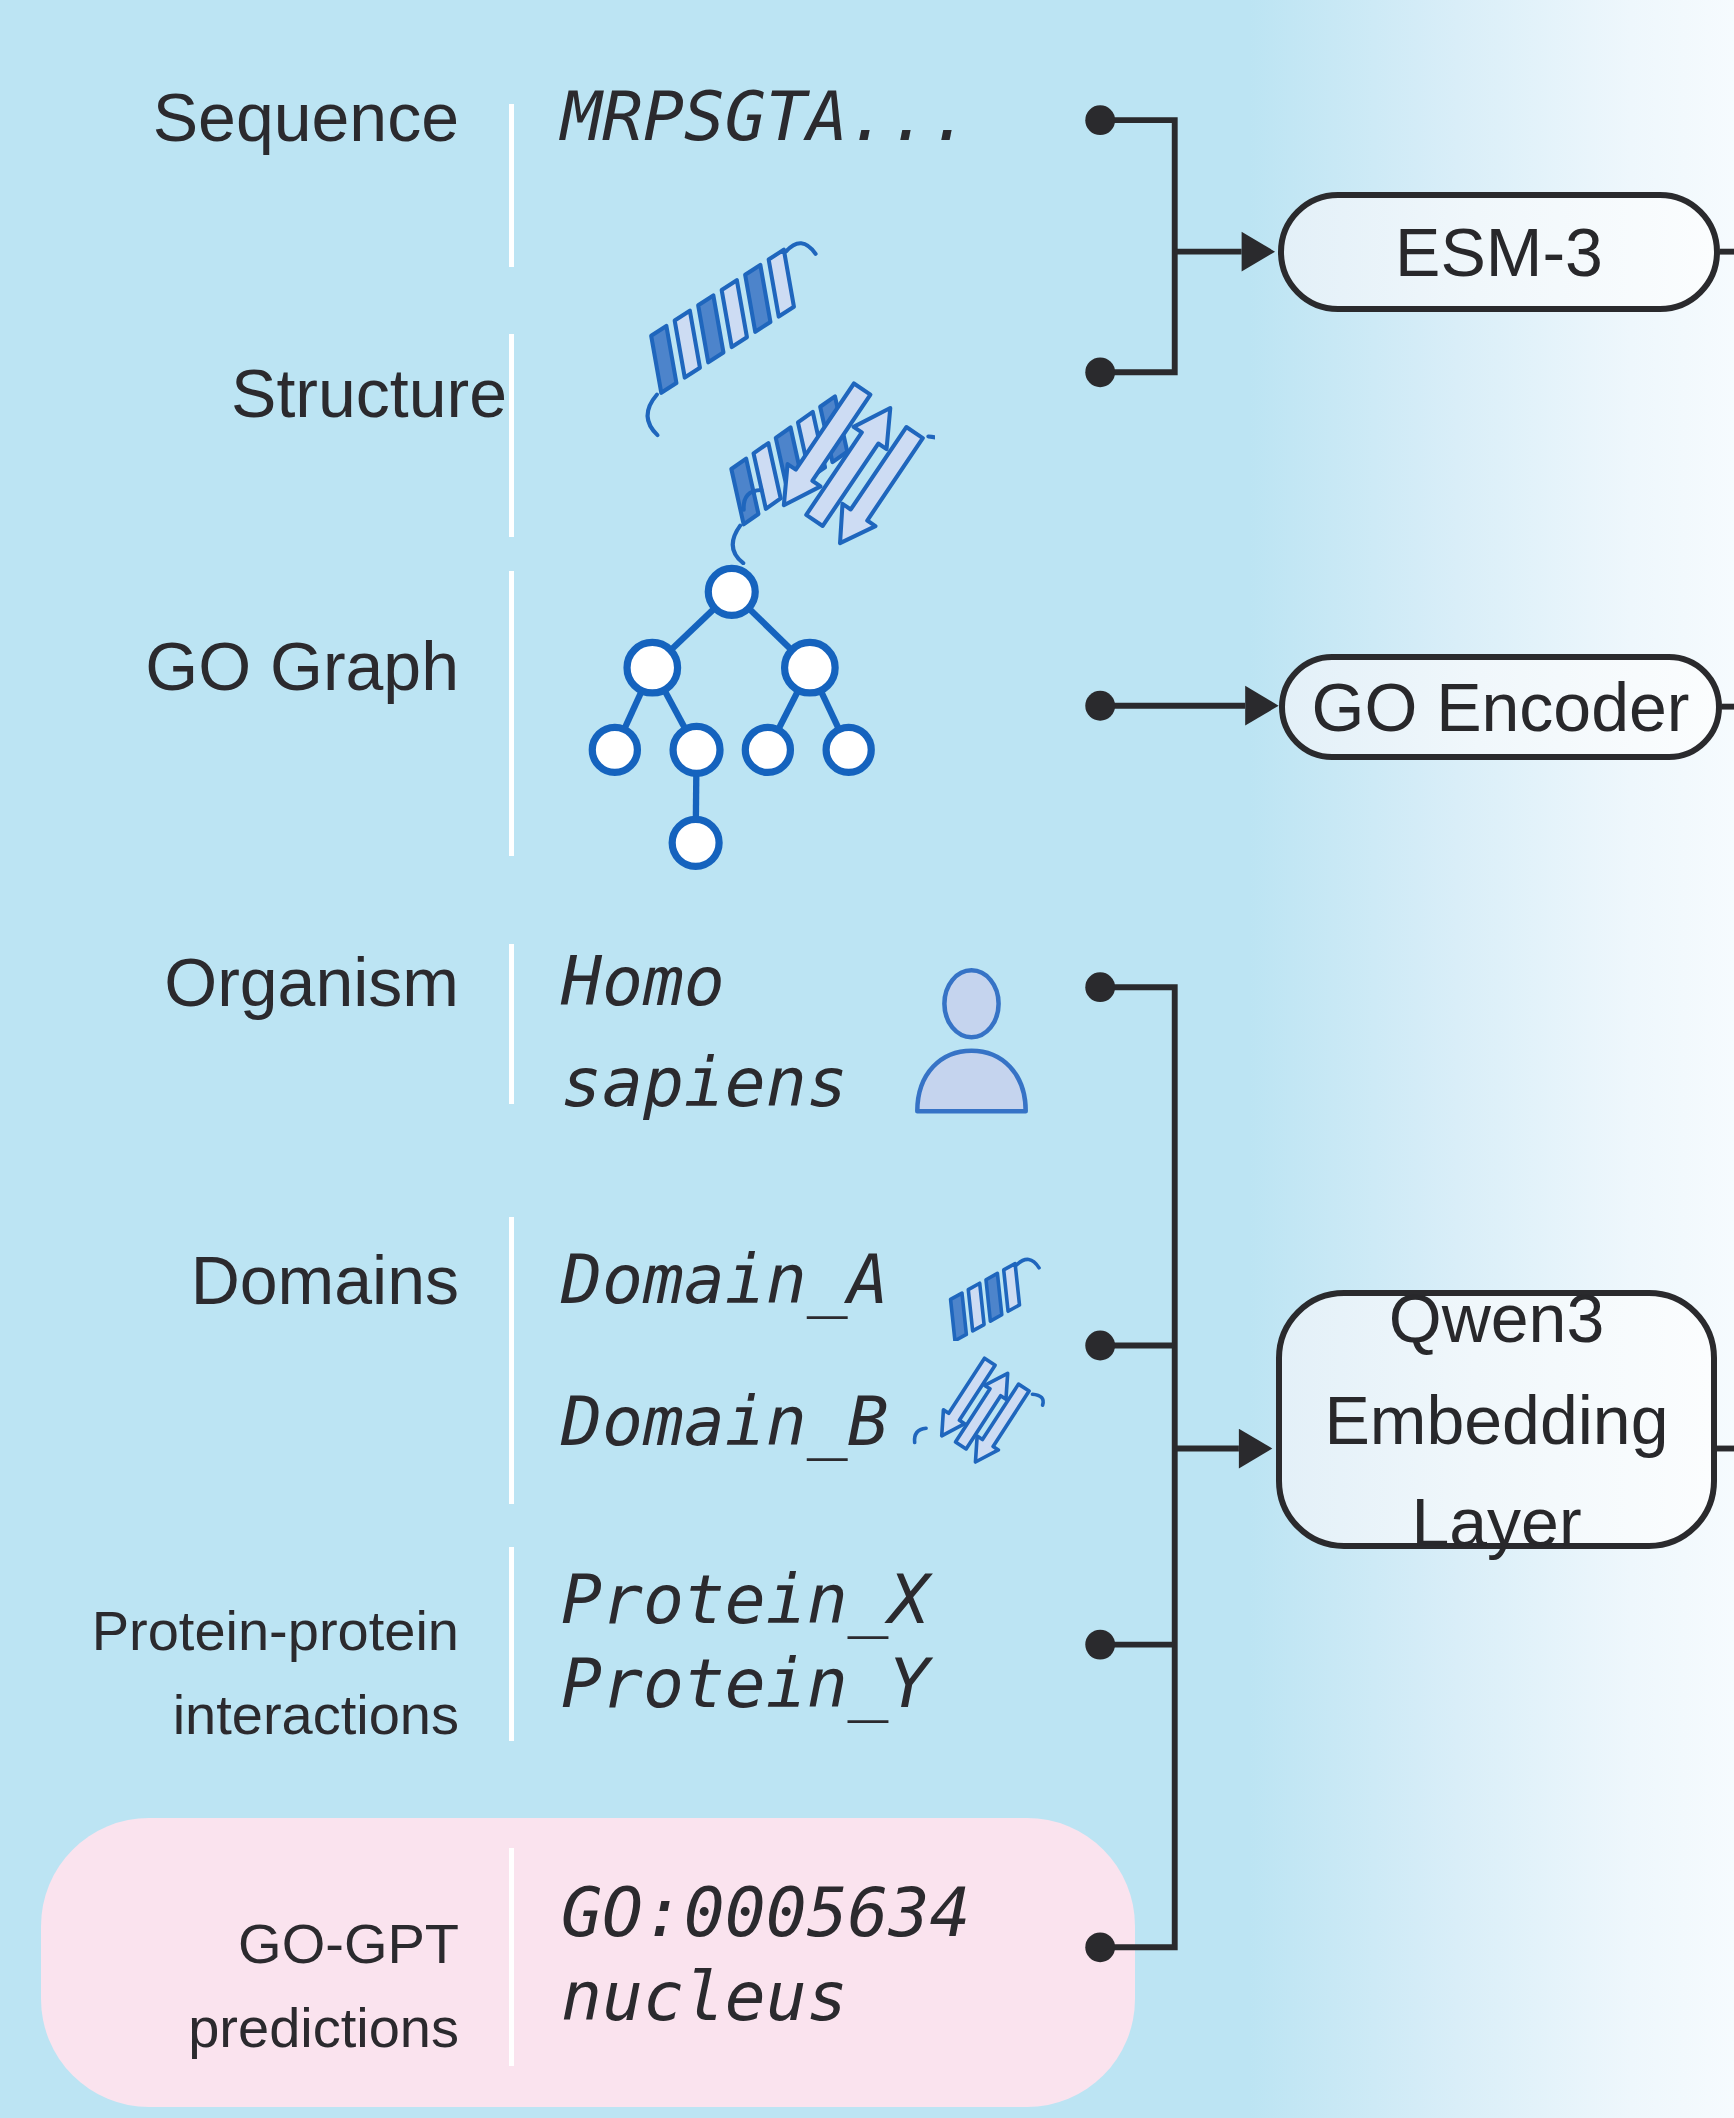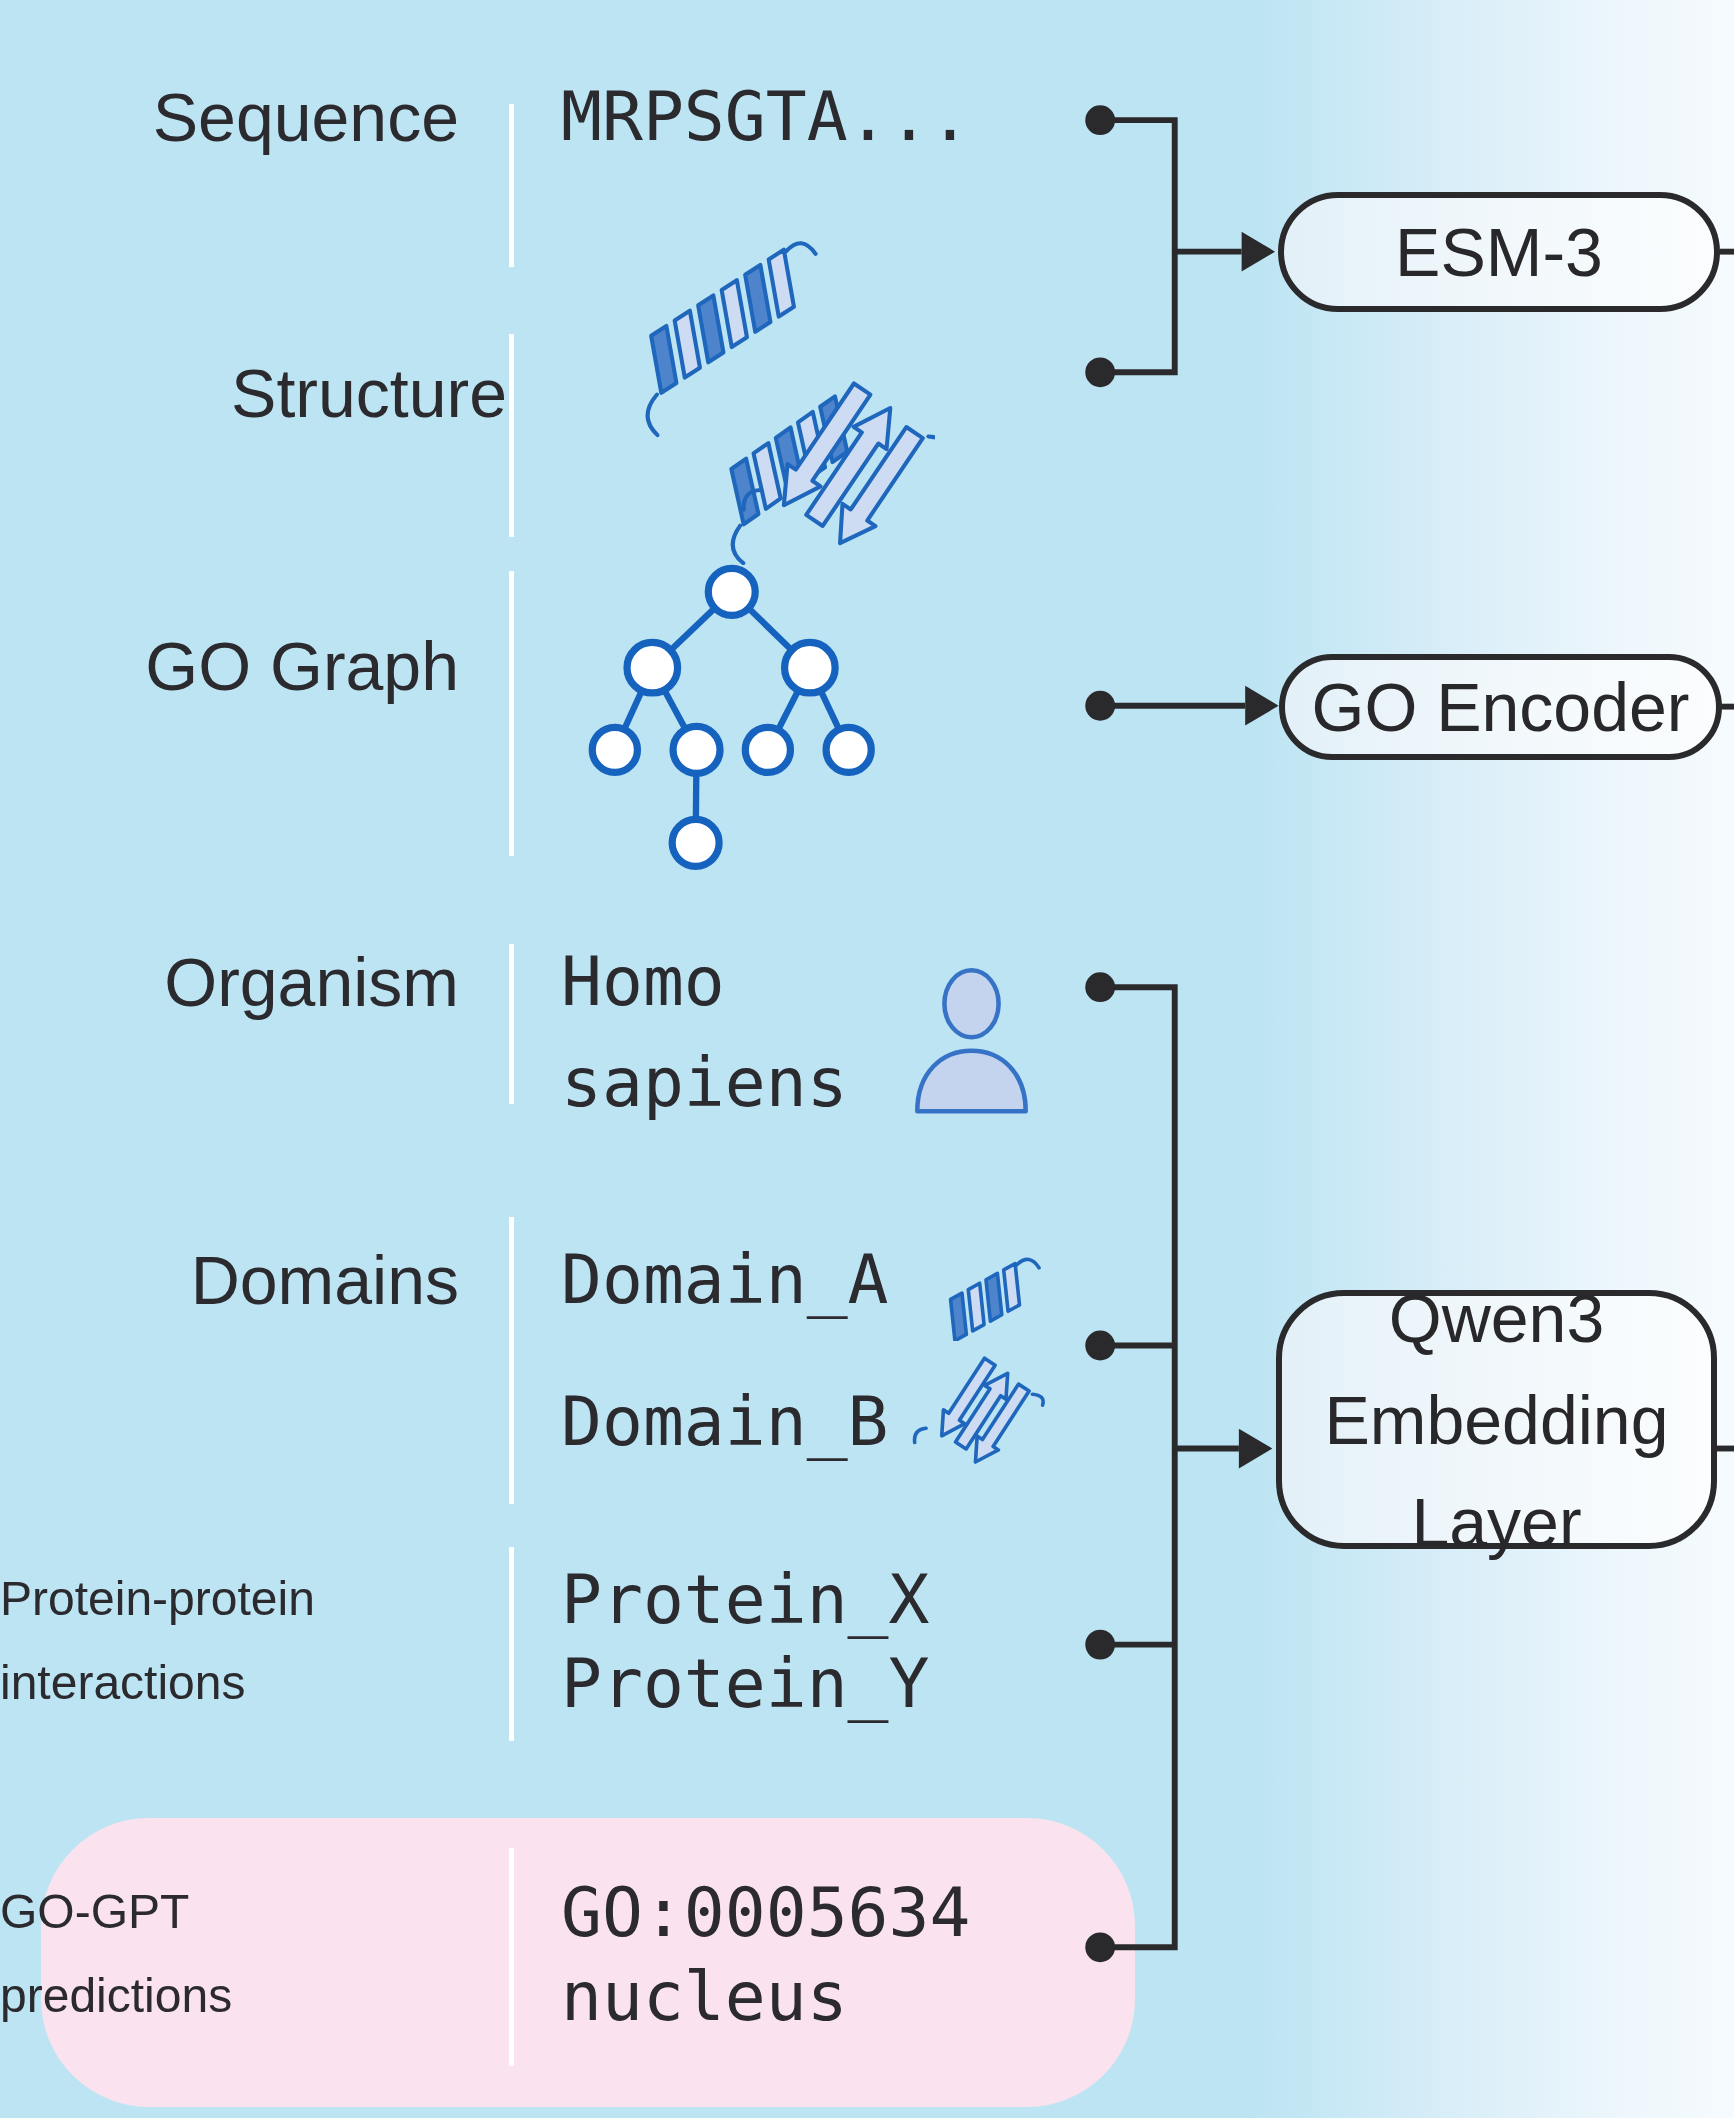--- a/index.html
+++ b/index.html
@@ -13,30 +13,33 @@
   }
   .lbl{
     position:absolute;left:0;width:459px;
     text-align:right;
     font-size:68px;line-height:68px;
     color:#2b2a2e;
     white-space:pre;
   }
   .lbl2{
     position:absolute;left:0;width:459px;
-    font-size:48px;line-height:84px;
+    text-align:right;
+    font-size:56px;line-height:84px;
     color:#2b2a2e;
     white-space:pre;
+    margin-top:32px;
   }
   .val{
     position:absolute;left:561px;
     font-family:"DejaVu Sans Mono", monospace;
     font-size:68px;line-height:68px;
     color:#2b2a2e;
     white-space:pre;
+    font-style:italic;
   }
   .divider{
     position:absolute;left:509px;width:5.4px;
     background:#ffffff;
   }
   .pillbox{
     position:absolute;
     box-sizing:border-box;
     border:6.3px solid #2a2a2d;
     background:linear-gradient(90deg,#e3f0f8 0%,#f0f7fb 45%,#fbfdfe 100%);

